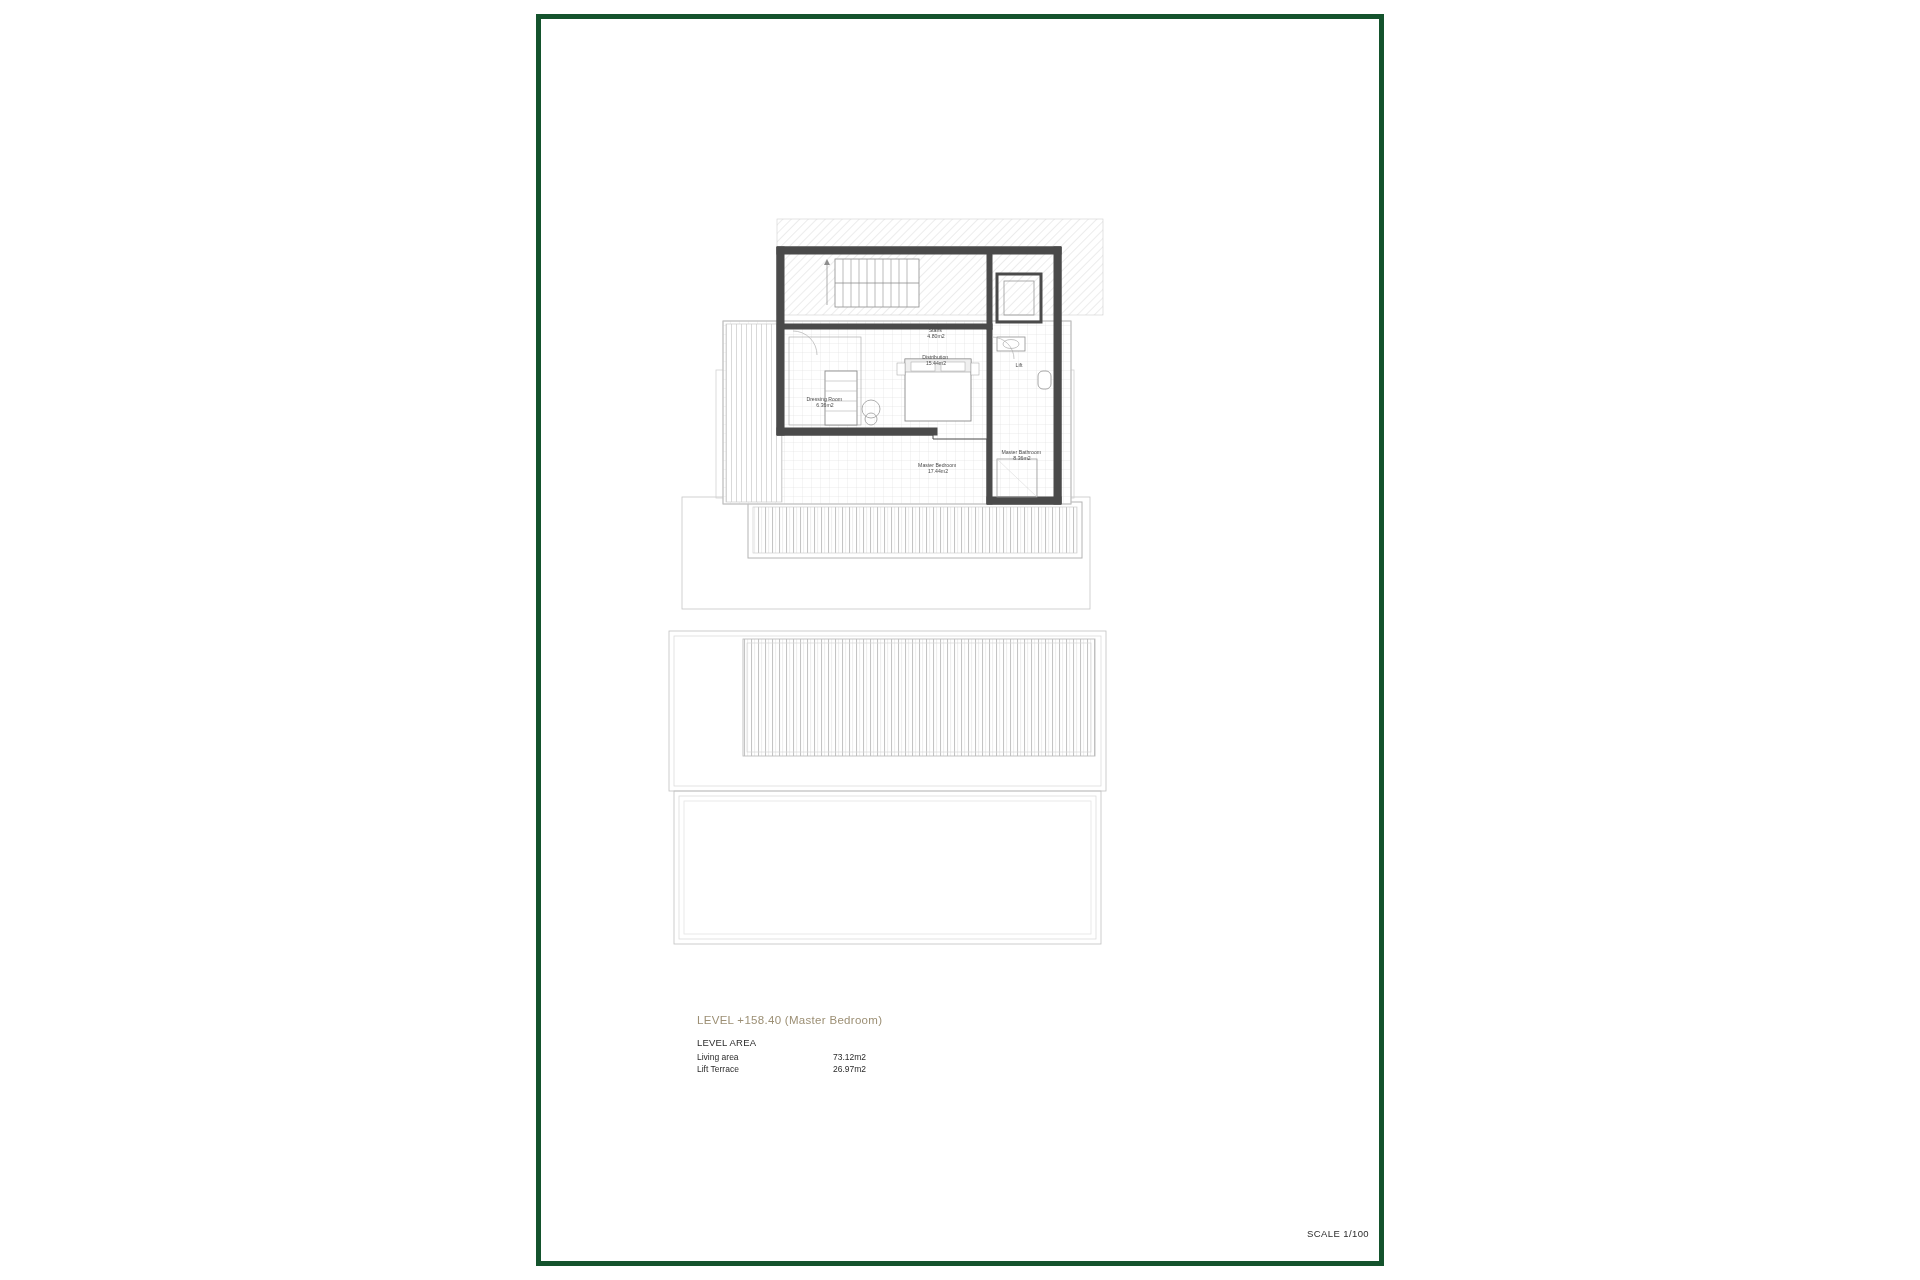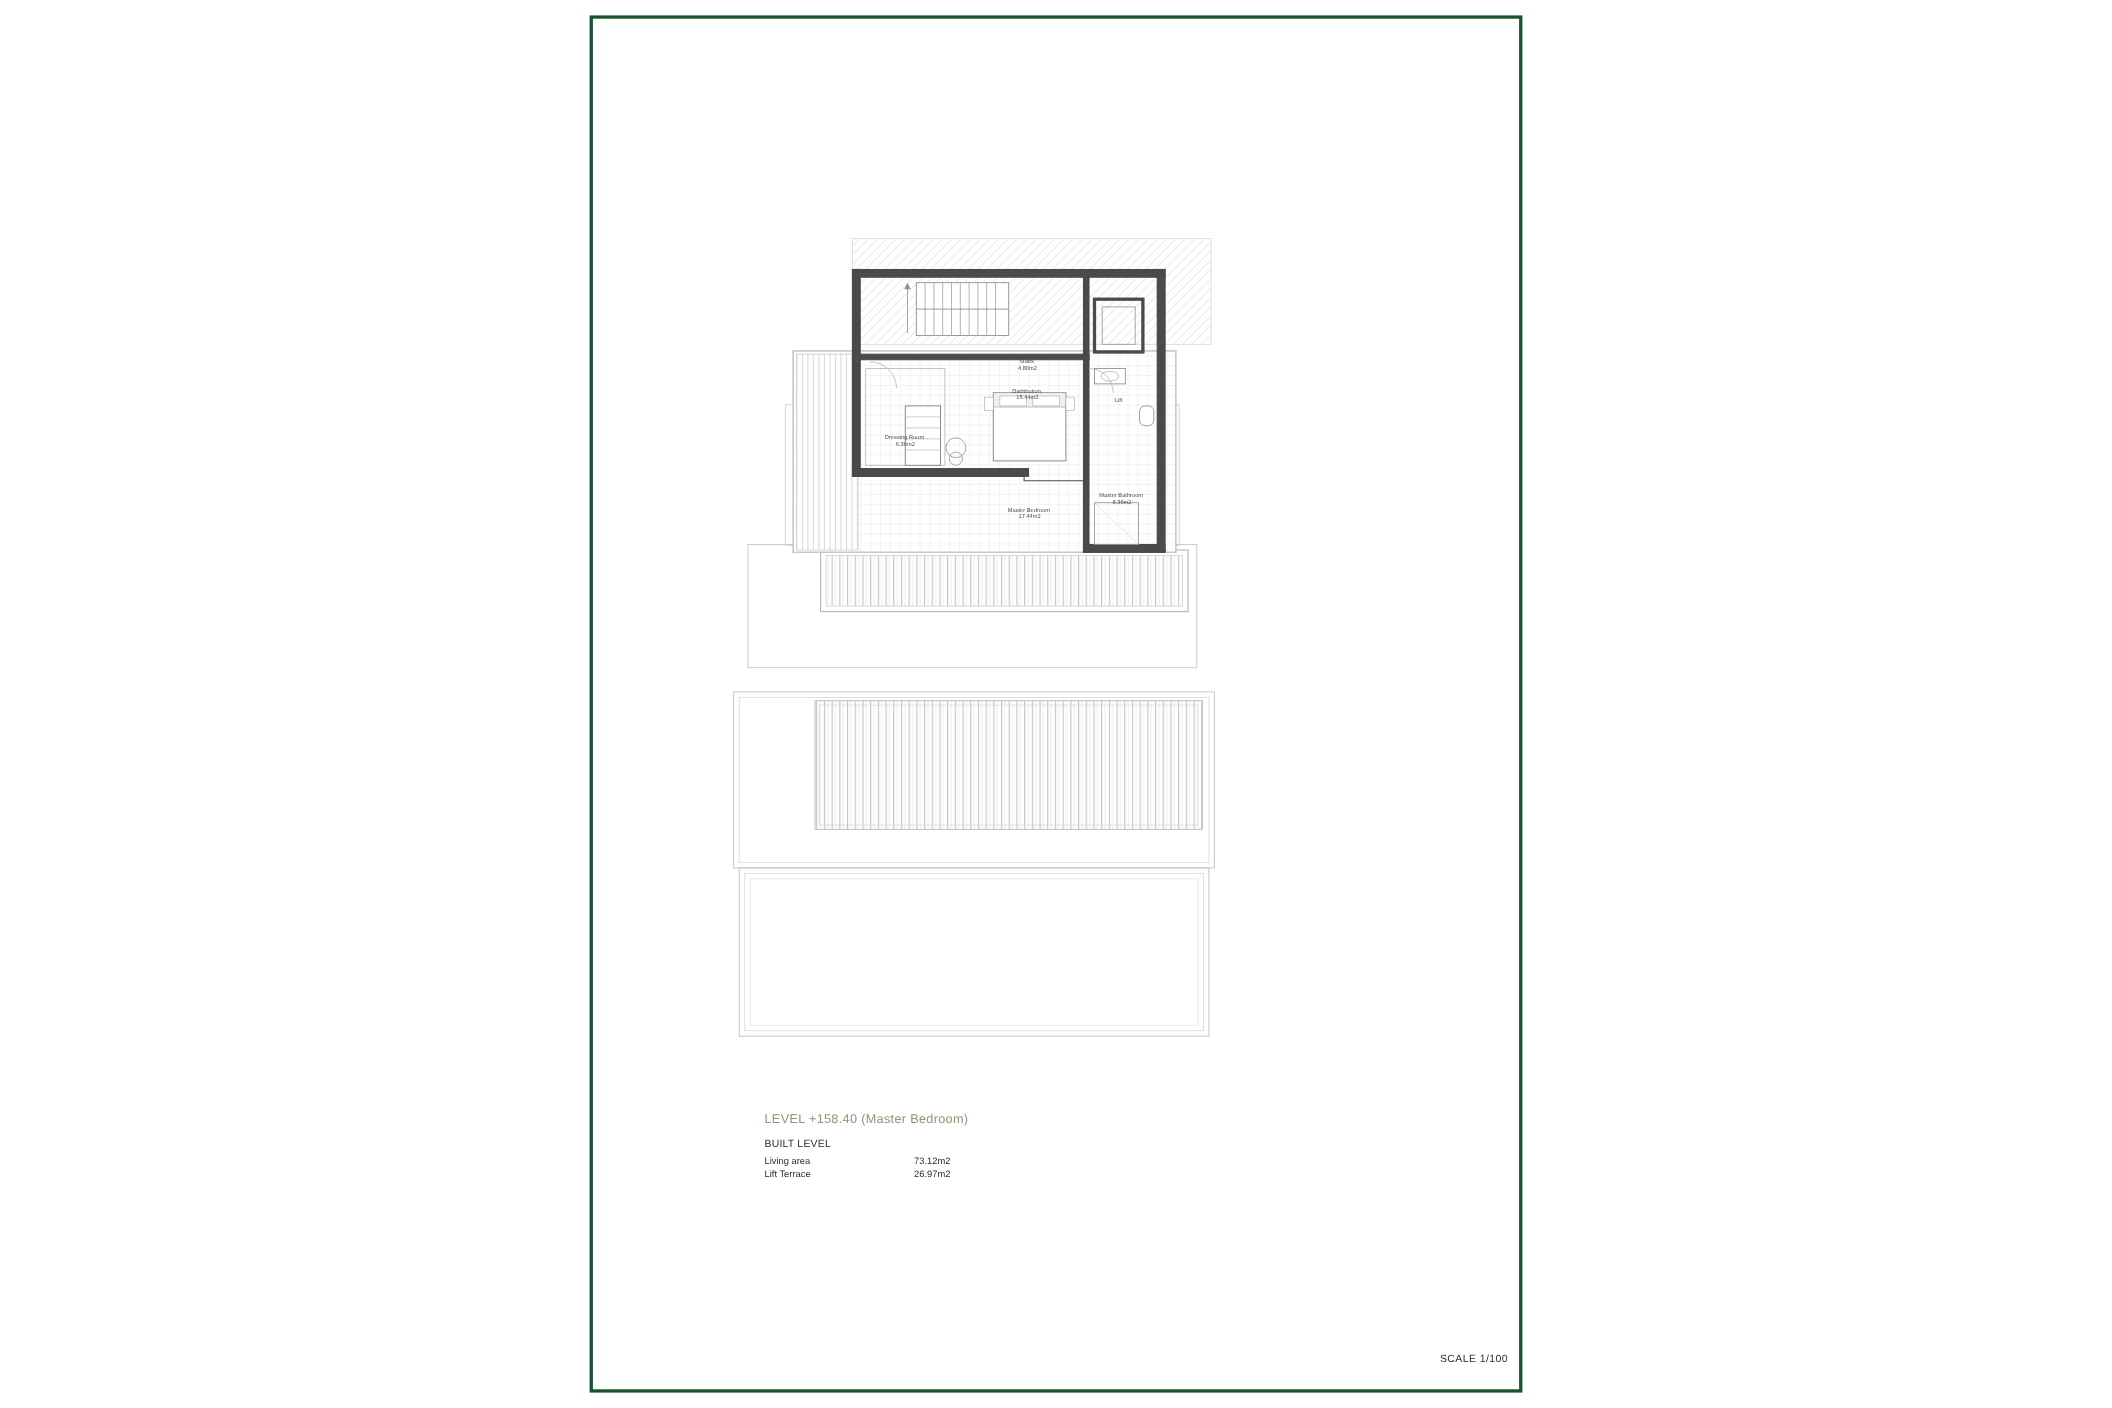--- a/index.html
+++ b/index.html
@@ -16,21 +16,21 @@
   }
 
   
   #sheet {
     position: absolute;
     left: 536px;
     top: 14px;
     width: 848px;
     height: 1252px;
     background: #ffffff;
-    border: 3px solid #14532d;
+    border: 5px solid #14532d;
     box-sizing: border-box;
   }
 
   
   #plan {
     position: absolute;
     left: 0;
     top: 0;
     width: 848px;
     height: 1252px;
@@ -252,21 +252,21 @@
       <text text-anchor="middle" x="481" y="435">
         <tspan x="481" dy="0">Master Bathroom</tspan>
         <tspan x="481" dy="6">8.36m2</tspan>
       </text>
     </g>
 
   </svg>
 
   <div id="titleblock">
     <div class="level-title">LEVEL +158.40 (Master Bedroom)</div>
-    <div class="built-area-heading">BUILT LEVEL</div>
+    <div class="built-area-heading">LEVEL AREA</div>
     <div class="area-row">
       <span class="label">Living area</span>
       <span class="value">73.12m2</span>
     </div>
     <div class="area-row">
       <span class="label">Lift Terrace</span>
       <span class="value">26.97m2</span>
     </div>
   </div>
 

